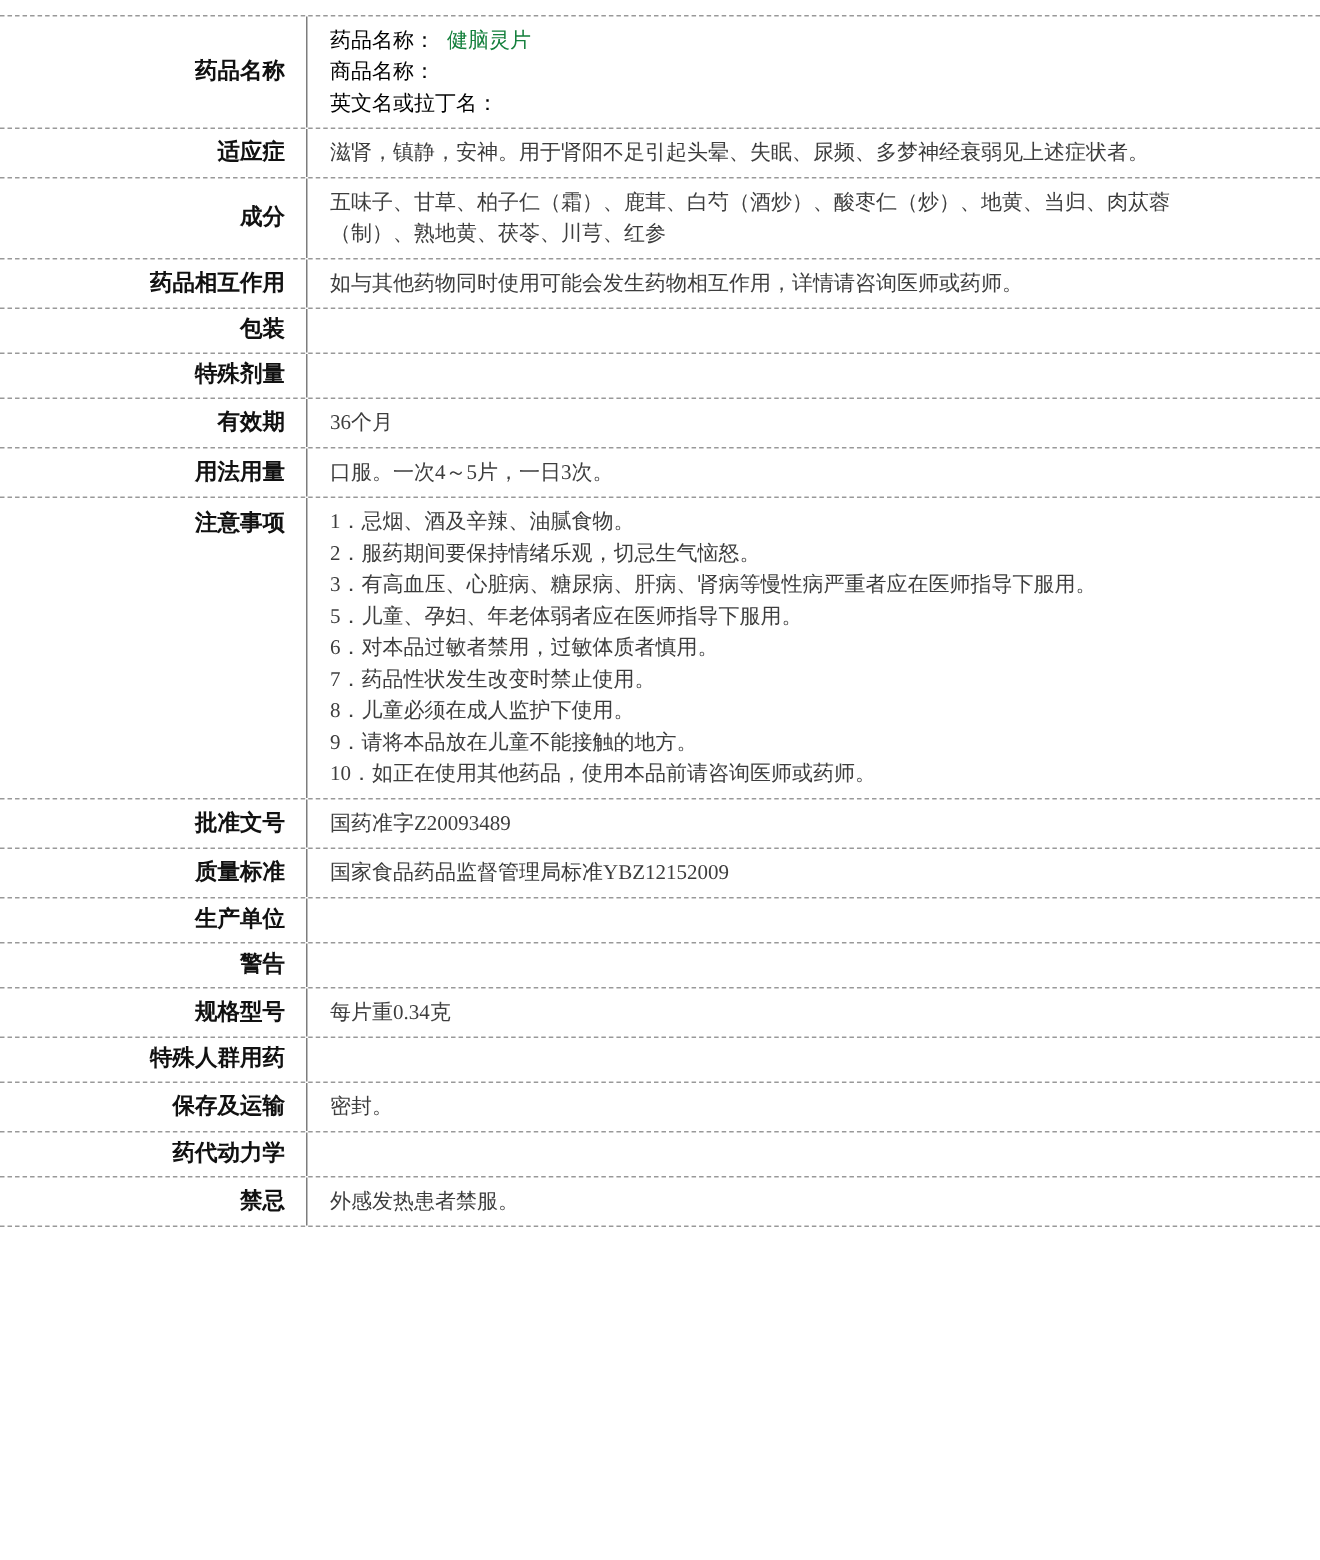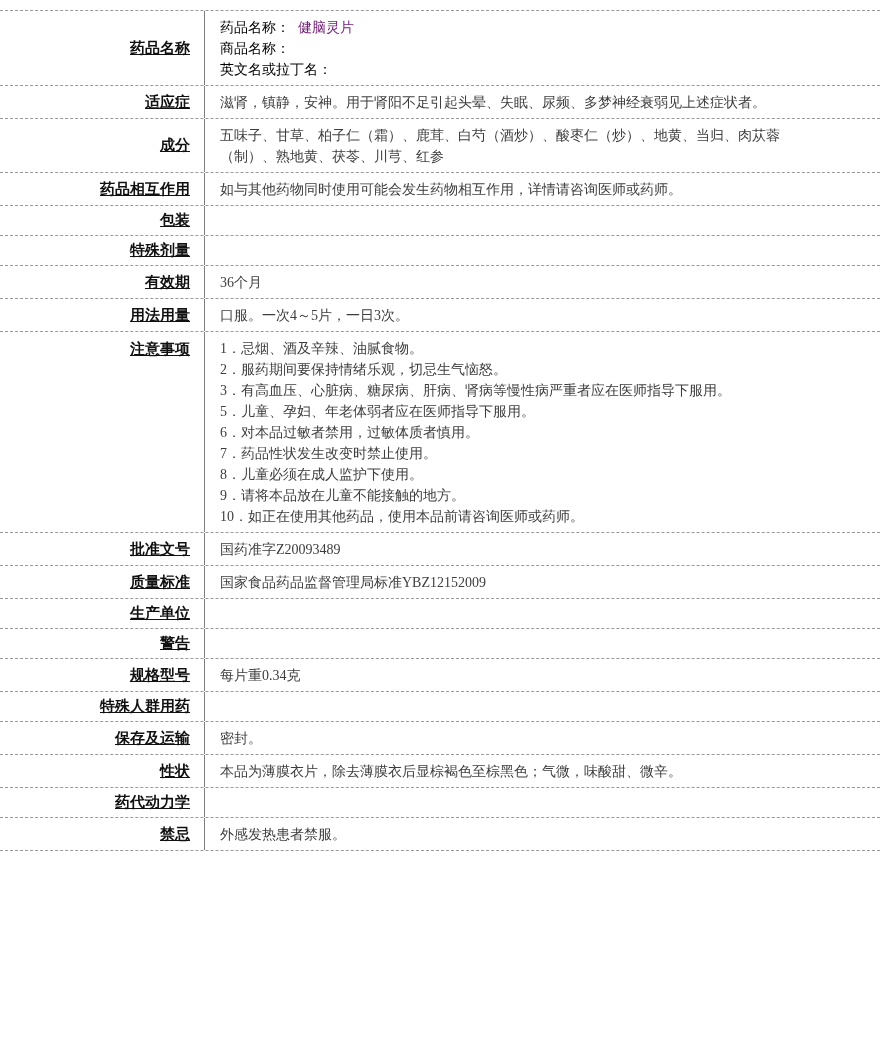--- a/index.html
+++ b/index.html
@@ -26,36 +26,35 @@
     border-right: 1px solid #7d7d7d;
     display: flex;
     align-items: center;
     justify-content: flex-end;
     padding: 4px 14px 4px 0;
     font-weight: bold;
     font-size: 15px;
     color: #111111;
     line-height: 21px;
     text-align: right;
-    text-decoration: underline;
   }
   .row-top .label-cell {
     align-items: flex-start;
     padding-top: 7px;
   }
   .value-cell {
     flex: 1;
     padding: 6px 58px 5px 15px;
     font-size: 14px;
     color: #3d3d3d;
     line-height: 21px;
   }
   .name-line { line-height: 21px; }
   .prefix { color: #000000; margin-right: 8px; }
-  .name-value { color: #701a75; }
+  .name-value { color: #15803d; }
   .list-line { line-height: 21px; }
 </style>
 </head>
 <body>
 
 <div class="drug-table" id="table-root">
     <div class="row">
       <div class="label-cell">药品名称</div>
       <div class="value-cell">
         <div class="name-line"><span class="prefix">药品名称：</span><span class="name-value">健脑灵片</span></div>
@@ -125,24 +124,20 @@
     </div>
     <div class="row">
       <div class="label-cell">特殊人群用药</div>
       <div class="value-cell"></div>
     </div>
     <div class="row">
       <div class="label-cell">保存及运输</div>
       <div class="value-cell">密封。</div>
     </div>
     <div class="row">
-      <div class="label-cell">性状</div>
-      <div class="value-cell">本品为薄膜衣片，除去薄膜衣后显棕褐色至棕黑色；气微，味酸甜、微辛。</div>
-    </div>
-    <div class="row">
       <div class="label-cell">药代动力学</div>
       <div class="value-cell"></div>
     </div>
     <div class="row">
       <div class="label-cell">禁忌</div>
       <div class="value-cell">外感发热患者禁服。</div>
     </div>
   </div>
 
 </body></html>

